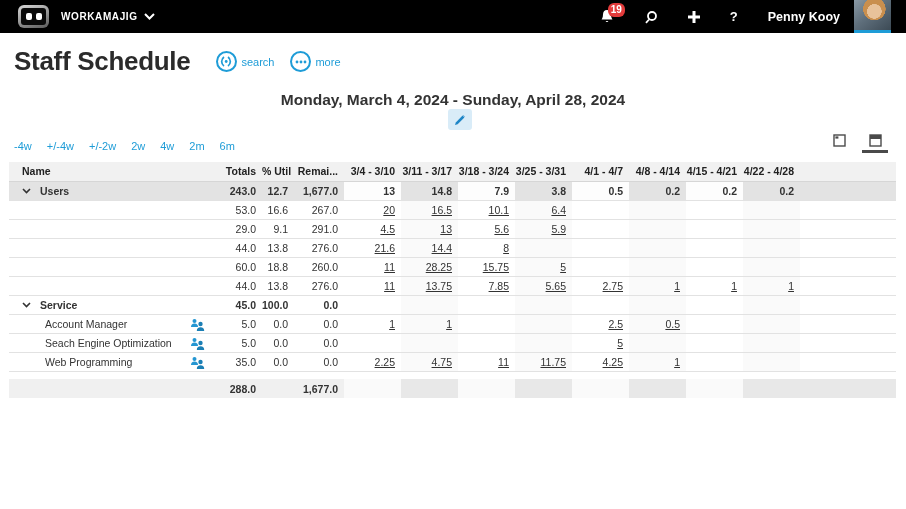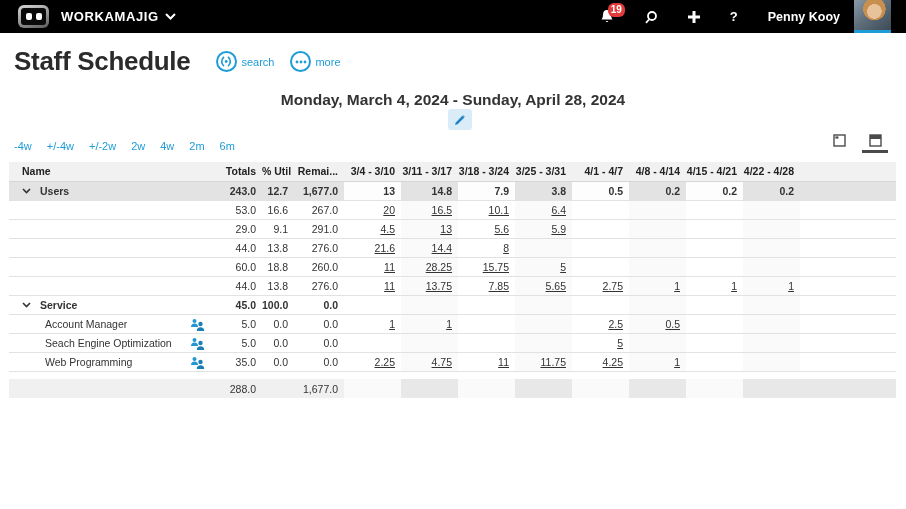--- a/index.html
+++ b/index.html
@@ -14,21 +14,21 @@
   .topbar {
     height:33px; background:#000; display:flex; align-items:center;
     padding-left:18px; position:relative;
   }
   .logo { width:31px; height:23px; border-radius:6px;
     background:linear-gradient(160deg,#d9d9d9,#5a5a5a);
     padding:3px; display:flex; align-items:center; justify-content:center; }
   .logo-face { width:100%; height:100%; background:#0a0a0a; border-radius:3px;
     display:flex; align-items:center; justify-content:center; gap:4px; }
   .logo-eye { width:6px; height:7px; background:#fff; border-radius:2px; }
-  .brand { color:#fff; font-size:13px; font-weight:bold; letter-spacing:.6px; margin-left:12px; cursor:pointer;
+  .brand { color:#fff; font-size:10px; font-weight:bold; letter-spacing:.6px; margin-left:12px; cursor:pointer;
     display:flex; align-items:center; gap:6px; }
   .topbar-right { position:absolute; right:0; top:0; height:33px; display:flex; align-items:center; }
   .tb-icon { position:relative; margin-right:30px; display:flex; align-items:center; justify-content:center; cursor:pointer; }
   .badge { position:absolute; top:-6px; left:8px; background:#e23b3b; color:#fff;
     font-size:10px; font-weight:bold; padding:1px 3px; border-radius:6px; line-height:1.2; }
   .help-q { color:#fff; font-size:13px; font-weight:bold; }
   .user-name { color:#fff; font-size:12.5px; font-weight:bold; margin-right:14px; cursor:pointer; }
   .avatar-wrap { width:37px; margin-right:15px; cursor:pointer; }
   .avatar { width:37px; height:30px;
     background:
@@ -73,21 +73,21 @@
   tr.group.hl td.week { background:#e3e3e3; }
   tr.group.hl td.week.lite { background:#fdfdfd; }
   td.week.alt { background:#fafafa; }
   tr.group.hl td.filler { background:#e3e3e3; }
   .grp-label { display:inline-flex; align-items:center; gap:9px;justify-content:flex-end; }
   .chev { cursor:pointer; display:inline-flex; }
   td.c-name .svc-label { padding-left:23px; }
   .svc-icon { position:absolute; right:4px; top:3px; cursor:pointer; }
   .lnk { text-decoration:underline; cursor:pointer; color:#333; }
   tr.spacer td { height:8px; border-bottom:none; background:#fff; }
-  tr.footer td { background:#f0f0f0; font-weight:normal; border-bottom:none; }
+  tr.footer td { background:#f0f0f0; font-weight:bold; border-bottom:none; }
   tr.footer td.week { background:#fafafa; }
   tr.footer td.week.alt { background:#e8e8e8; }
   tr.footer td.filler { background:#e8e8e8; }
 </style>
 </head>
 <body>
 
 <div class="app">
 
   <header class="topbar">

